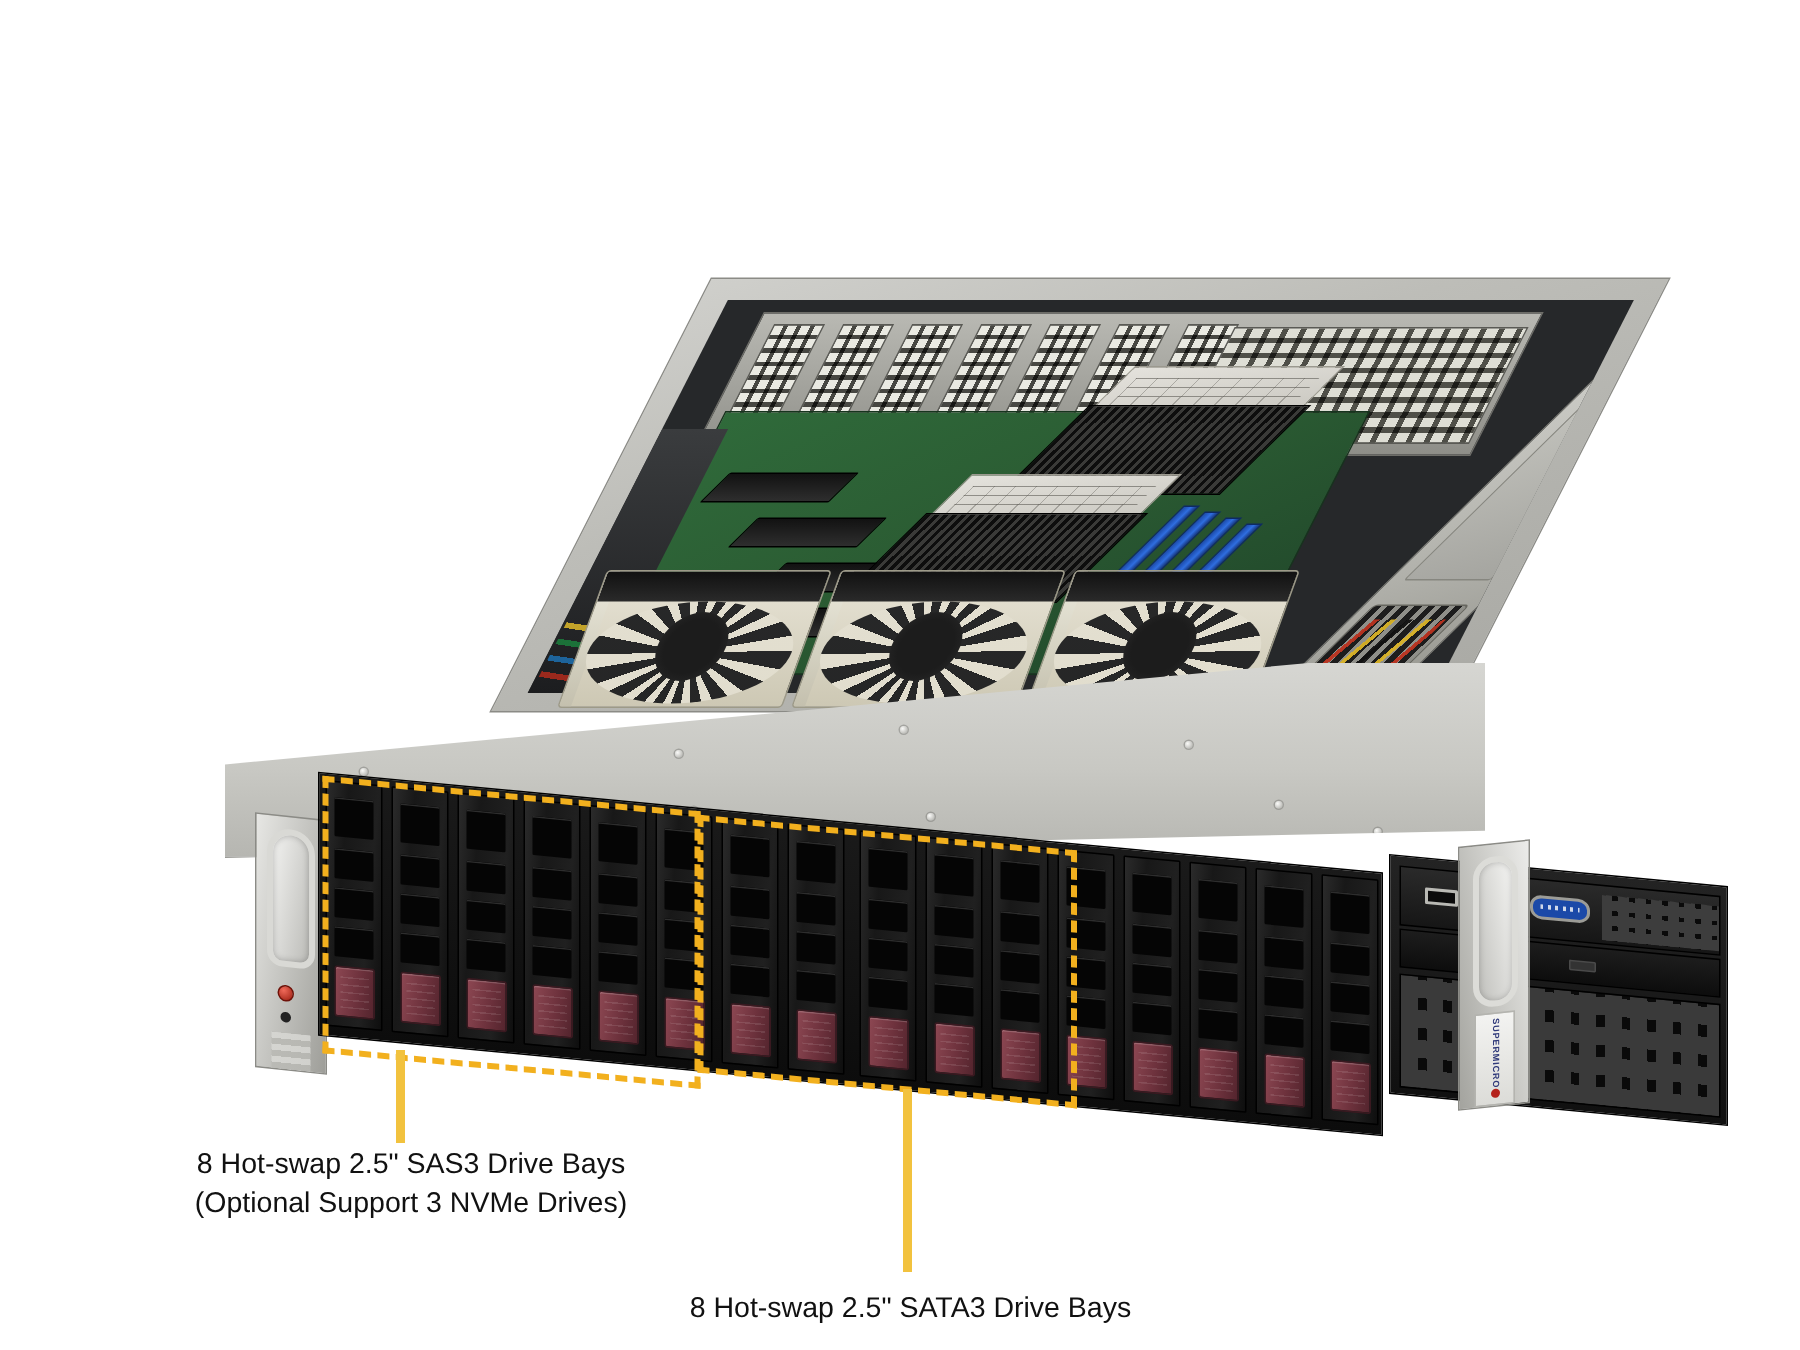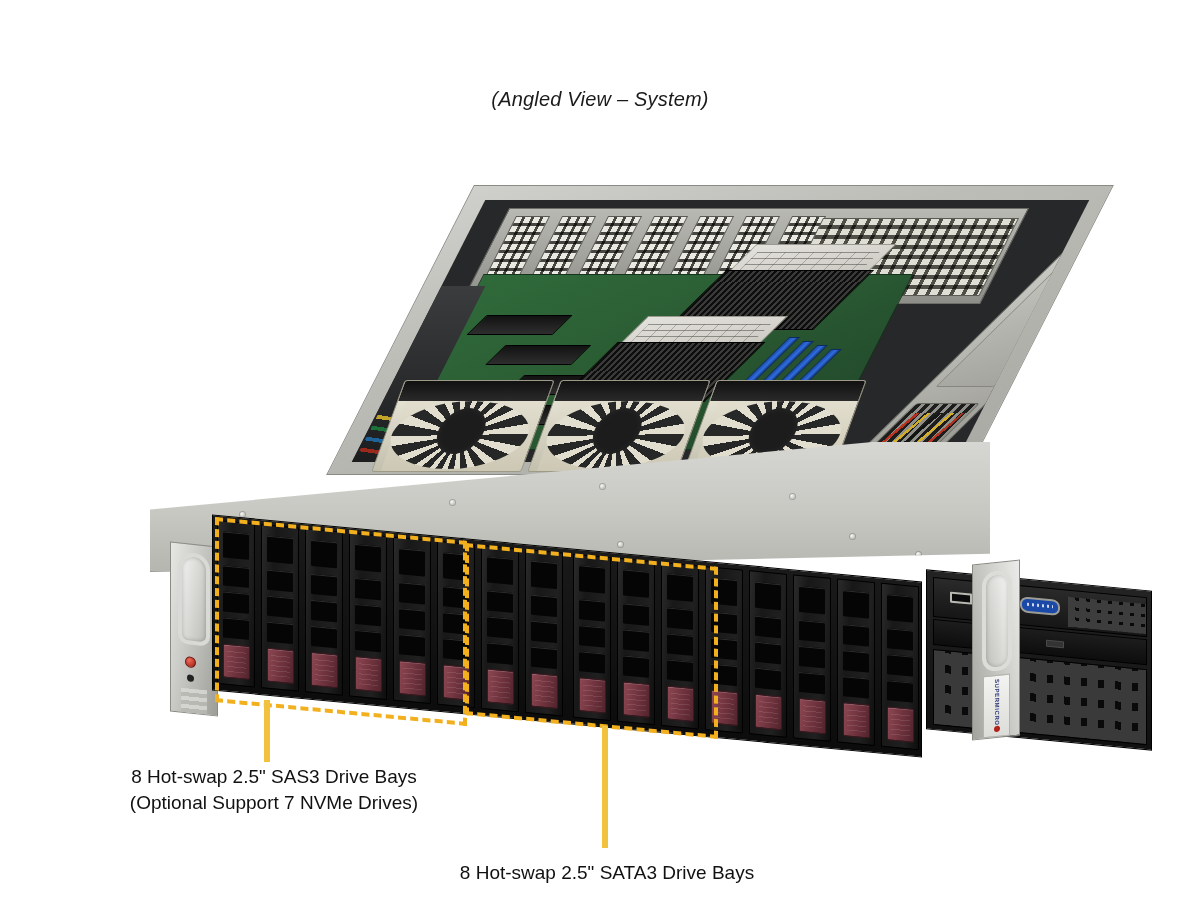--- a/index.html
+++ b/index.html
@@ -469,21 +469,20 @@
     left: 451px; top: 860px;
     text-align: center;
     width: 312px;
   }
 </style>
 </head>
 <body>
 
 <div id="page">
 
-  <div id="figure-title">(Angled View – System)</div>
 
   <div id="product-photo">
 
     <div class="chassis-top-deck">
       <div class="interior-cavity">
 
         <div class="rear-slot-panel">
           <div class="slot-cover" style="left:10px;"></div>
           <div class="slot-cover" style="left:56px;"></div>
           <div class="slot-cover" style="left:102px;"></div>
@@ -715,20 +714,20 @@
   </div>
 
   <div class="dash-box" id="dash-box-sas3"></div>
   <div class="dash-box" id="dash-box-sata3"></div>
 
   <div class="leader-line" id="leader-sas3"></div>
   <div class="leader-line" id="leader-sata3"></div>
 
   <div class="callout" id="callout-sas3">
     <div>8 Hot-swap 2.5" SAS3 Drive Bays</div>
-    <div>(Optional Support 7 NVMe Drives)</div>
+    <div>(Optional Support 3 NVMe Drives)</div>
   </div>
 
   <div class="callout" id="callout-sata3">
     <div>8 Hot-swap 2.5" SATA3 Drive Bays</div>
   </div>
 
 </div>
 
 </body></html>

